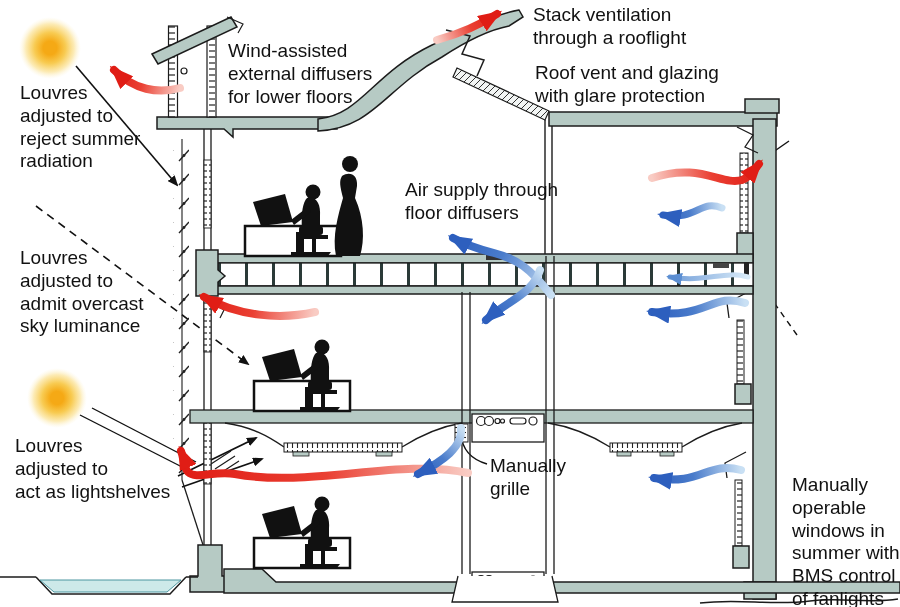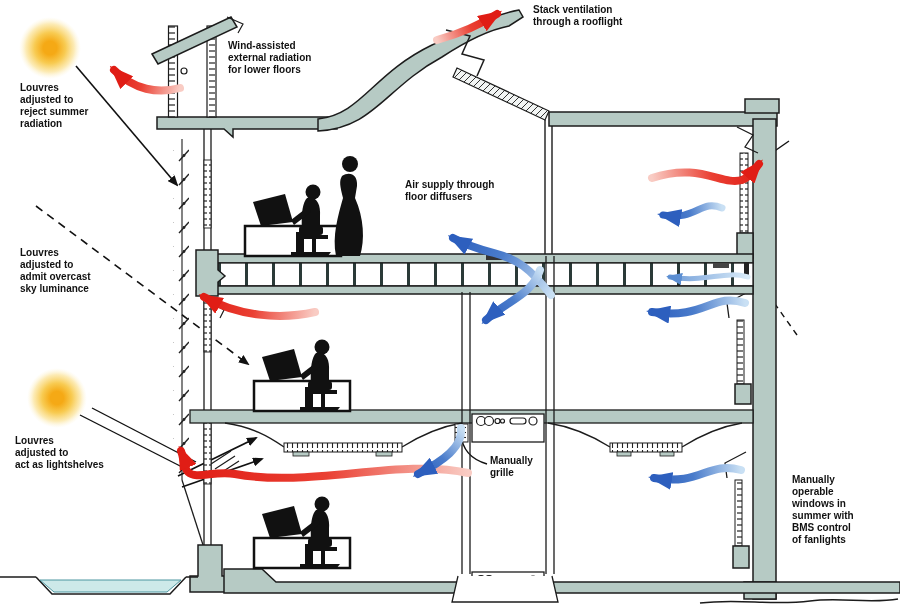--- a/index.html
+++ b/index.html
@@ -1,20 +1,20 @@
 <!DOCTYPE html>
 <html><head>
 <meta charset="utf-8">
 <style>
   html,body{margin:0;padding:0;background:#fff;}
   #stage{position:relative;width:900px;height:607px;background:#fff;overflow:hidden;
          font-family:"Liberation Sans",sans-serif;}
   #stage svg{position:absolute;left:0;top:0;}
-  .label{position:absolute;font-size:10px;line-height:1.2;color:#111;
-         white-space:pre-line;font-family:"Liberation Sans",sans-serif;font-weight:bold;}
+  .label{position:absolute;font-size:19px;line-height:1.2;color:#111;
+         white-space:pre-line;font-family:"Liberation Sans",sans-serif;}
 </style>
 </head>
 <body>
 
 <div id="stage">
 <svg width="900" height="607" viewBox="0 0 900 607">
   <defs>
     <radialGradient id="sunGrad">
       <stop offset="0.22" stop-color="#f5a915"></stop>
       <stop offset="0.5" stop-color="#f8cb52"></stop>
@@ -273,24 +273,26 @@
     <path d="M461,428 C463,447 443,461 418,474" stroke="url(#gB4)" stroke-width="8" marker-end="url(#arrowB)"></path>
     <path d="M741,470 C707,461 702,486 654,478" stroke="url(#gB5)" stroke-width="8" marker-end="url(#arrowB)"></path>
   </g>
 </svg>
 
   <div class="label" style="left:20px;top:82px">Louvres
 adjusted to
 reject summer
 radiation</div>
   <div class="label" style="left:228px;top:40px">Wind-assisted
-external radiation
+external diffusers
 for lower floors</div>
   <div class="label" style="left:533px;top:4px">Stack ventilation
 through a rooflight</div>
+  <div class="label" style="left:535px;top:62px">Roof vent and glazing
+with glare protection</div>
   <div class="label" style="left:405px;top:179px">Air supply through
 floor diffusers</div>
   <div class="label" style="left:20px;top:247px">Louvres
 adjusted to
 admit overcast
 sky luminance</div>
   <div class="label" style="left:15px;top:435px">Louvres
 adjusted to
 act as lightshelves</div>
   <div class="label" style="left:490px;top:455px">Manually

